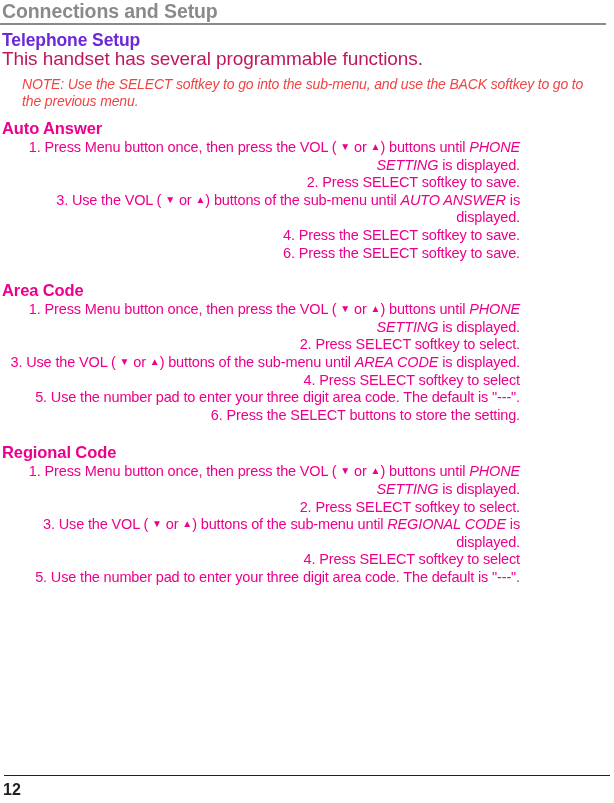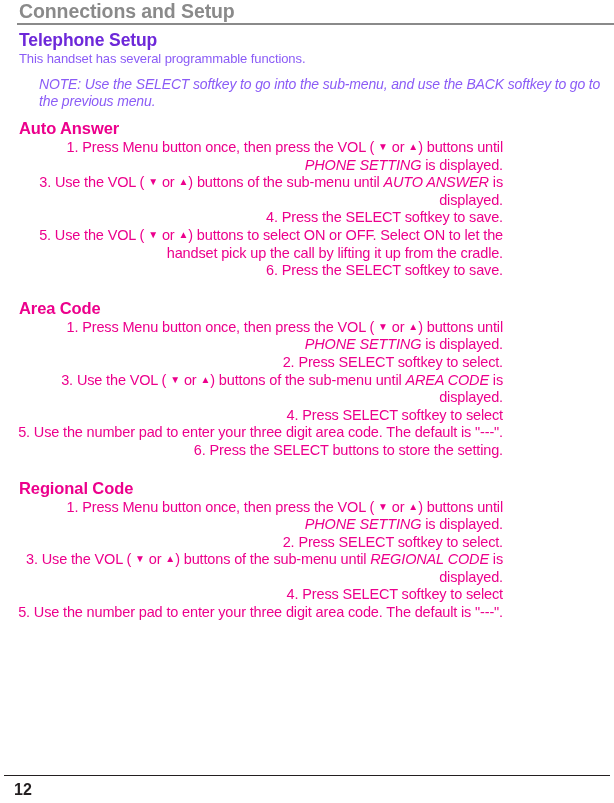--- a/index.html
+++ b/index.html
@@ -12,21 +12,21 @@
     background: #ffffff;
     font-family: "Liberation Sans", sans-serif;
     overflow: hidden;
     position: relative;
   }
   .page {
     position: relative;
     width: 520px;
     height: 803px;
     box-sizing: border-box;
-    padding: 0 17px;
+    padding: 0 0;
   }
 
   
   .running-head {
     font-size: 19.5px;
     font-weight: bold;
     color: #8a8a8a;
     letter-spacing: -0.1px;
     line-height: 21px;
     padding-top: 1px;
@@ -44,31 +44,31 @@
   .doc-title {
     font-size: 17.5px;
     font-weight: bold;
     color: #6d28d9;
     line-height: 20px;
     margin-top: 5px;
     padding-left: 2px;
     letter-spacing: -0.1px;
   }
   .doc-intro {
-    font-size: 13px;
-    color: #8b5cf6;
+    font-size: 19px;
+    color: #be185d;
     line-height: 16px;
     padding-left: 2px;
     margin-top: 1px;
     letter-spacing: -0.1px;
   }
 
   
   .note {
-    color: #8b5cf6;
+    color: #ef4444;
     font-style: italic;
     font-size: 14px;
     line-height: 17px;
     margin: 9px 0 0 22px;
     width: 570px;
     letter-spacing: -0.15px;
   }
 
   
   .section {
@@ -121,21 +121,21 @@
     position: absolute;
     left: 4px;
     top: 775px;
     width: 606px;
     border: 0;
     border-top: 1.6px solid #231f20;
     margin: 0;
   }
   .folio {
     position: absolute;
-    left: 14px;
+    left: 3px;
     top: 780px;
     font-size: 16px;
     font-weight: bold;
     color: #231f20;
     line-height: 19px;
   }
 </style>
 </head>
 <body>
 
@@ -149,23 +149,23 @@
 
   <div class="doc-intro">This handset has several programmable functions.</div>
 
   <div class="note">NOTE: Use the SELECT softkey to go into the sub-menu, and use the BACK softkey to go to the previous menu.</div>
 
   <div id="sections-host">
       <div class="section">
         <div class="section-title">Auto Answer</div>
         <ol class="steps">
           <li><span class="num">1.</span> <span>Press Menu button once, then press the VOL ( </span><span class="arrow">▼</span><span> or </span><span class="arrow">▲</span><span>) buttons until </span><span class="i">PHONE SETTING</span><span> is displayed.</span></li>
+          <li><span class="num">2.</span> <span>Press SELECT softkey to save.</span></li>
           <li><span class="num">3.</span> <span>Use the VOL ( </span><span class="arrow">▼</span><span> or </span><span class="arrow">▲</span><span>) buttons of the sub-menu until </span><span class="i">AUTO ANSWER</span><span> is displayed.</span></li>
           <li><span class="num">4.</span> <span>Press the SELECT softkey to save.</span></li>
-          <li><span class="num">5.</span> <span>Use the VOL ( </span><span class="arrow">▼</span><span> or </span><span class="arrow">▲</span><span>) buttons to select ON or OFF. Select ON to let the handset pick up the call by lifting it up from the cradle.</span></li>
           <li><span class="num">6.</span> <span>Press the SELECT softkey to save.</span></li>
         </ol>
       </div>
       <div class="section tight">
         <div class="section-title">Area Code</div>
         <ol class="steps">
           <li><span class="num">1.</span> <span>Press Menu button once, then press the VOL ( </span><span class="arrow">▼</span><span> or </span><span class="arrow">▲</span><span>) buttons until </span><span class="i">PHONE SETTING</span><span> is displayed.</span></li>
           <li><span class="num">2.</span> <span>Press SELECT softkey to select.</span></li>
           <li><span class="num">3.</span> <span>Use the VOL ( </span><span class="arrow">▼</span><span> or </span><span class="arrow">▲</span><span>) buttons of the sub-menu until </span><span class="i">AREA CODE</span><span> is displayed.</span></li>
           <li><span class="num">4.</span> <span>Press SELECT softkey to select</span></li>

